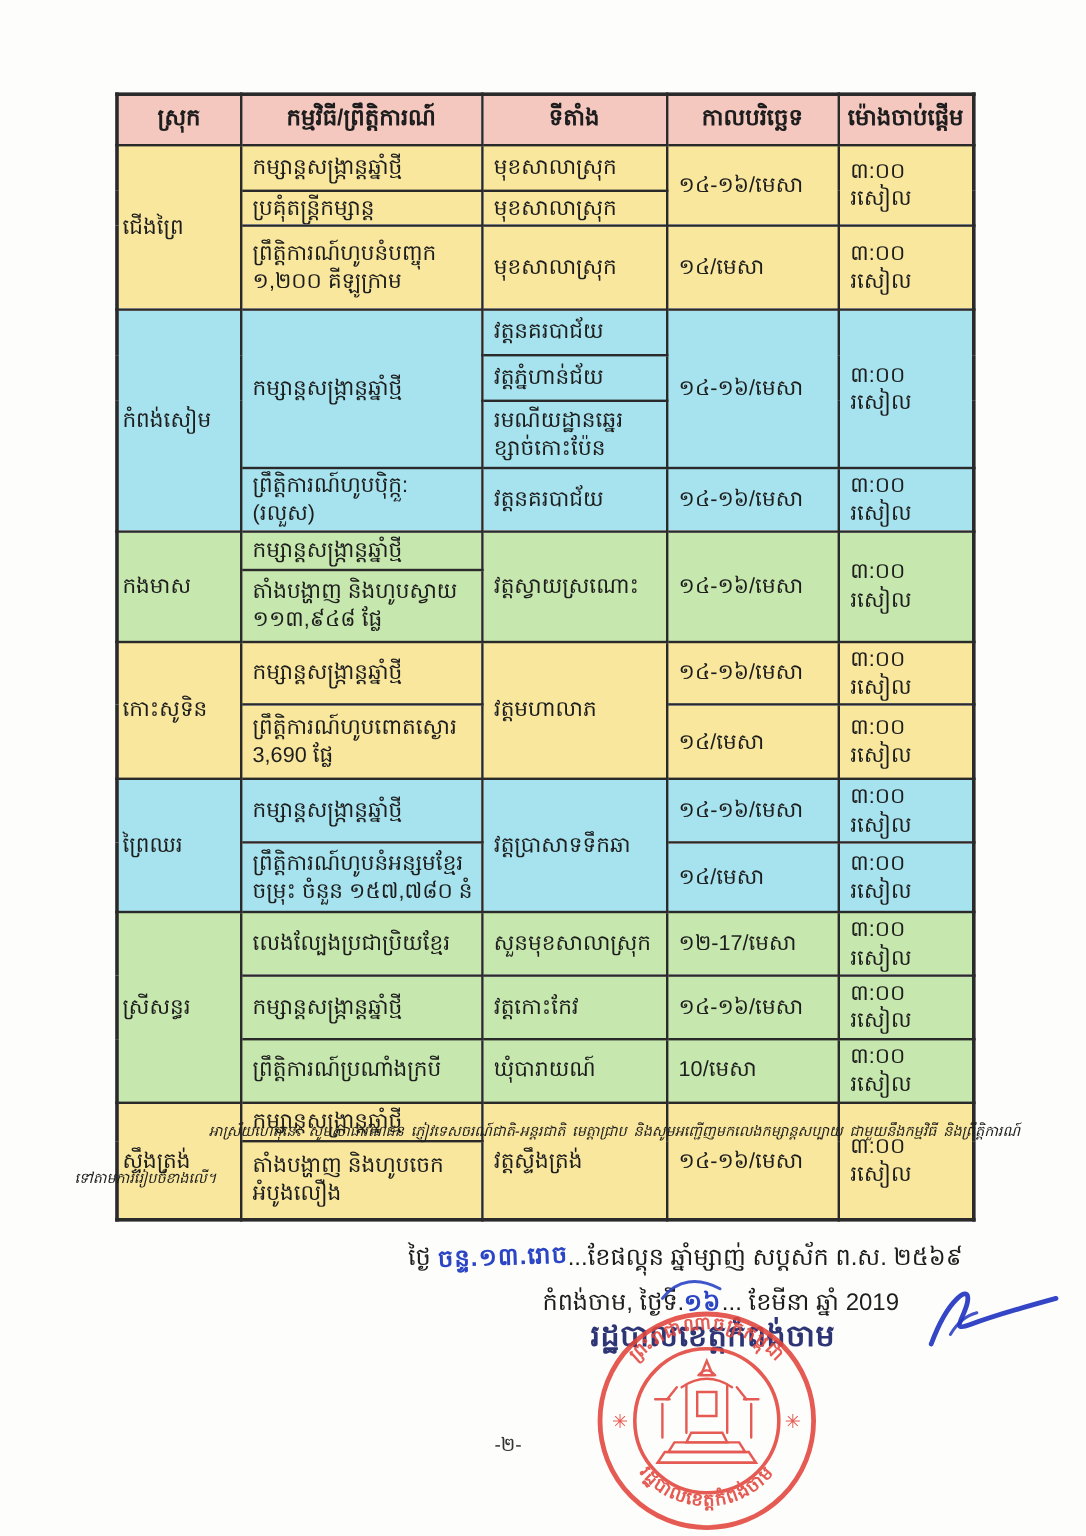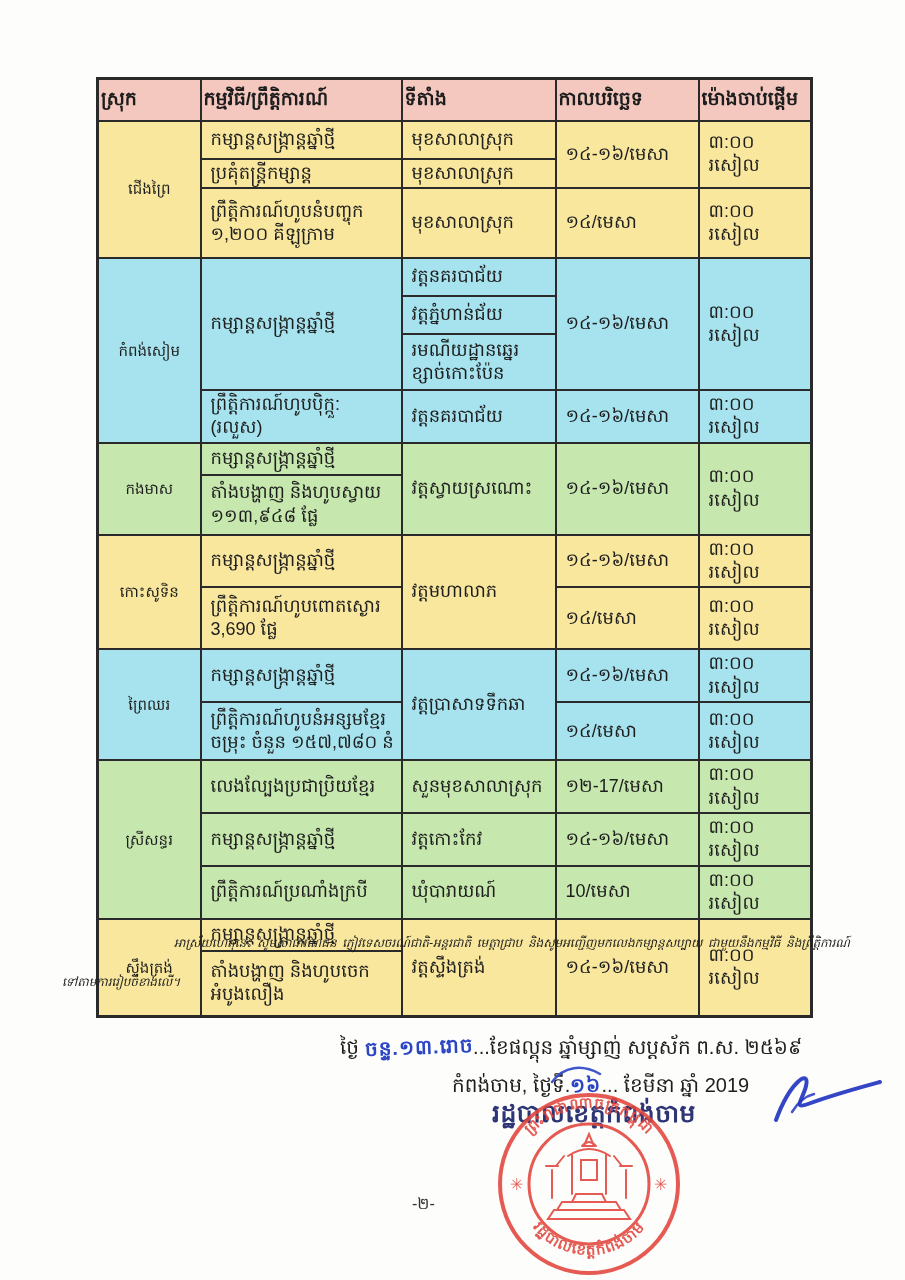--- a/index.html
+++ b/index.html
@@ -14,22 +14,22 @@
     font-family:"Liberation Sans","DejaVu Sans",sans-serif;
     color:var(--c-text); overflow:hidden;
   }
   .table-wrap{position:absolute; left:96px; top:77px; width:714px;}
   table{border-collapse:collapse; table-layout:fixed; width:714px; border:3px solid var(--c-border);}
   td,th{
     border:2px solid var(--c-border); font-size:18px; line-height:1.3;
     padding:2px 6px 2px 9px; vertical-align:middle; overflow:hidden;
     font-weight:500; text-align:left;
   }
-  th{background:var(--c-header); font-weight:bold; font-size:19px; padding:4px 2px;}
-  .district{ text-align:center; font-size:15px; padding:2px 3px;}
+  th{background:var(--c-header); text-align:center; font-weight:bold; font-size:19px; padding:4px 2px;}
+  .district{ text-align:left; font-size:18px; padding:2px 3px;}
   .sec-yellow td{background:var(--c-yellow);}
   .sec-cyan td{background:var(--c-cyan);}
   .sec-green td{background:var(--c-green);}
   .para{
     position:absolute; left:62px; top:924px; width:788px;
     font-size:12px; line-height:39px; text-align:justify; text-indent:112px;
     font-weight:500;
     font-style:italic;
   }
   .closing{position:absolute; left:0; top:1028px; width:905px; font-weight:500;}

